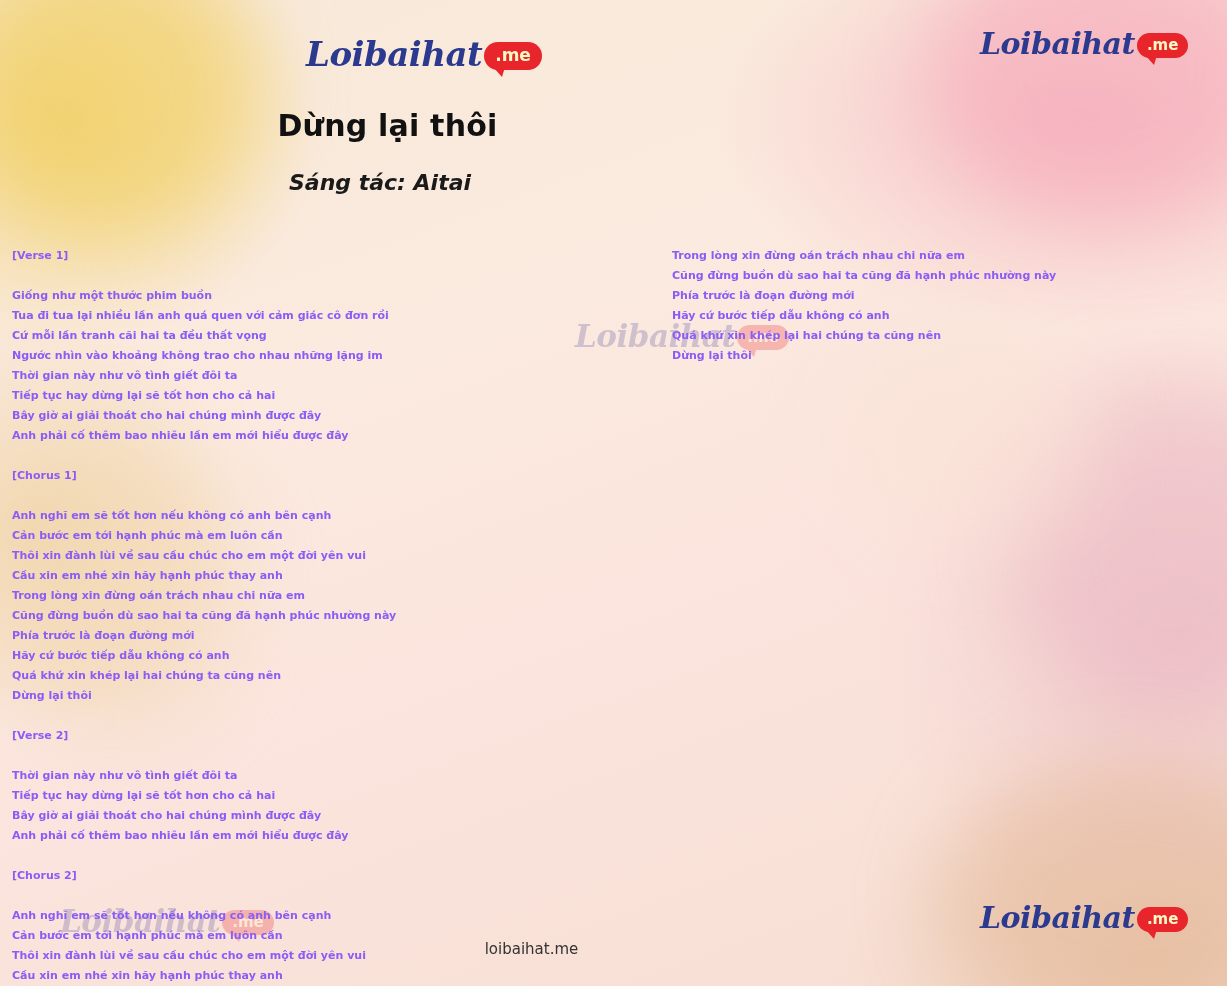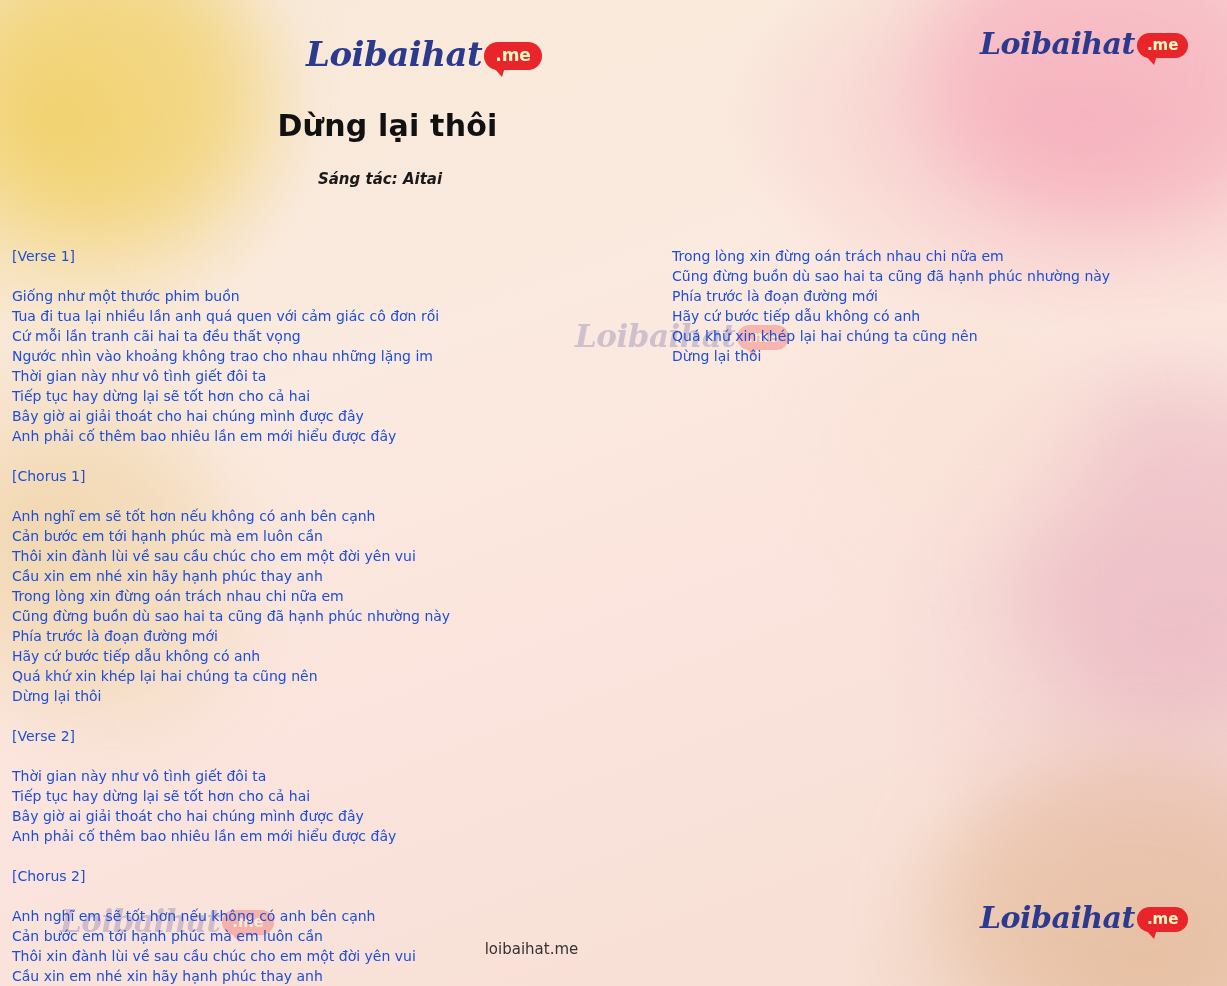--- a/index.html
+++ b/index.html
@@ -109,32 +109,32 @@
     font-weight: bold;
     color: #111111;
     letter-spacing: 0.2px;
   }
   .song-author {
     position: absolute;
     left: 0;
     top: 170px;
     width: 760px;
     text-align: center;
-    font-size: 15px;
+    font-size: 22px;
     font-weight: bold;
     font-style: italic;
     color: #1a1a1a;
   }
 
   
   .col {
     position: absolute;
-    font-size: 14px;
-    font-weight: normal;
-    color: #1d4ed8;
+    font-size: 11px;
+    font-weight: bold;
+    color: #8b5cf6;
     line-height: 20px;
     white-space: pre-wrap;
   }
   .col-left  { left: 12px;  top: 246px; width: 640px; }
   .col-right { left: 672px; top: 246px; width: 545px; }
   .lyr-line { height: 20px; }
   .lyr-blank { height: 20px; }
 
   
   .footer-url {

